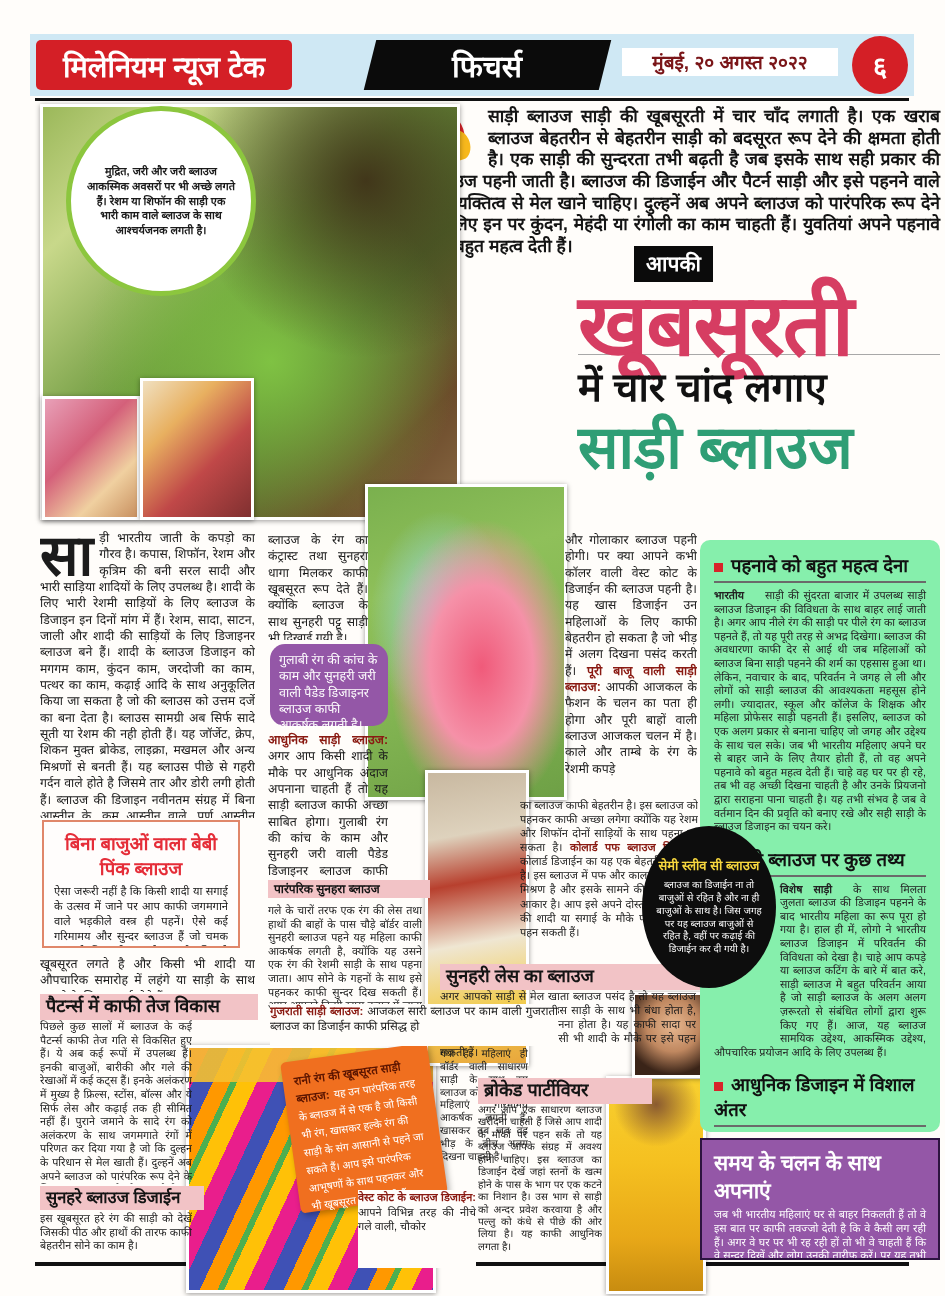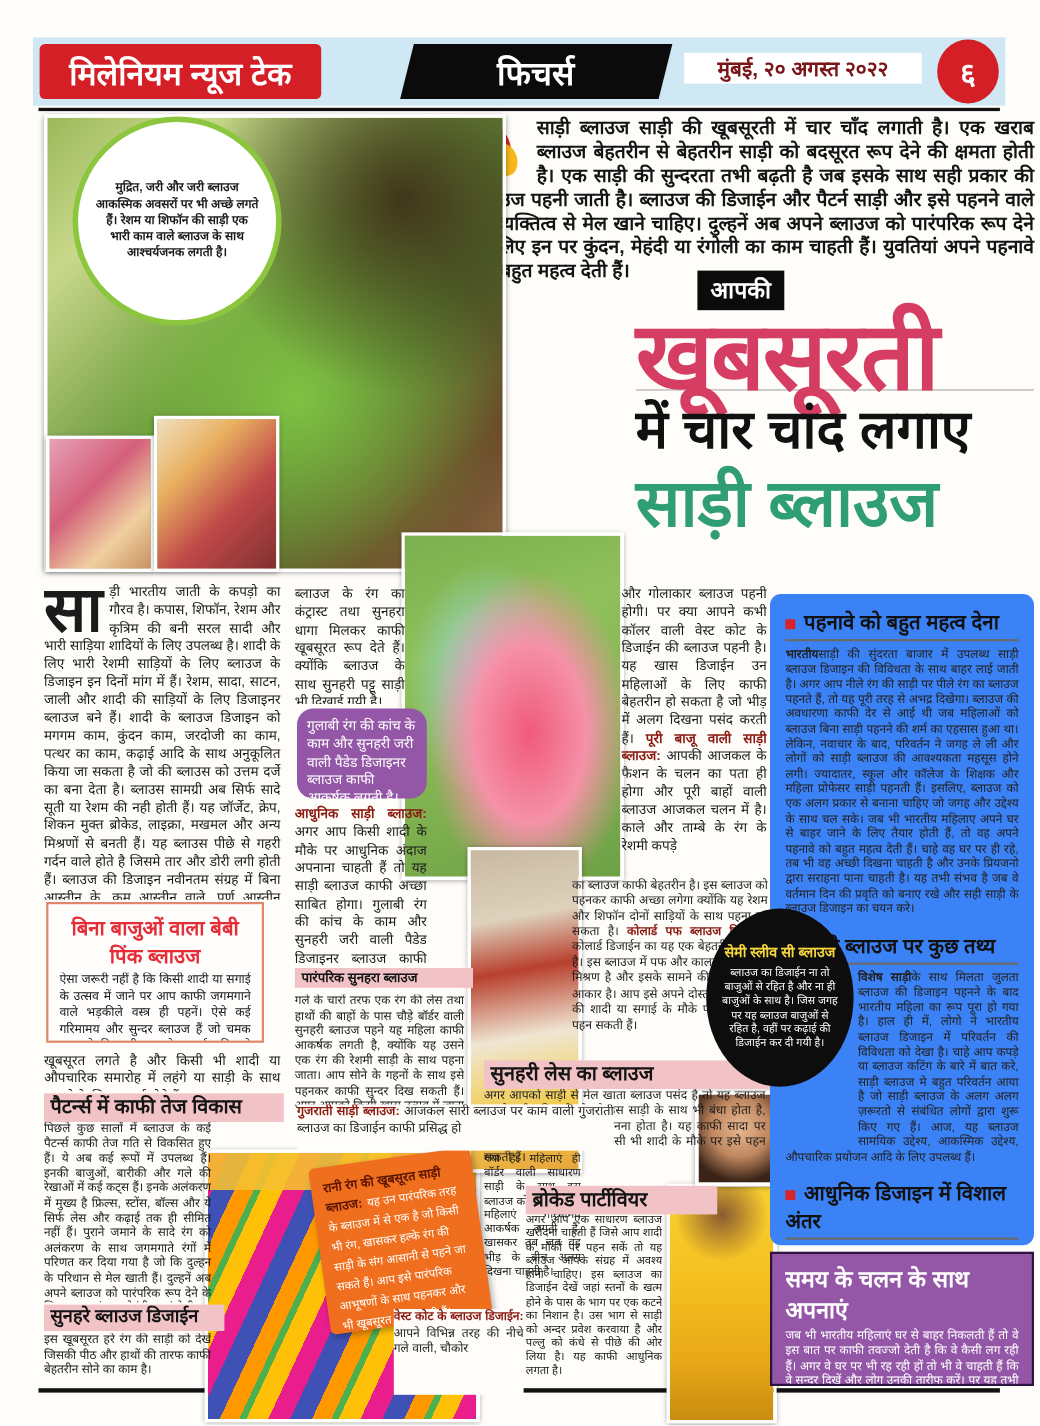--- a/index.html
+++ b/index.html
@@ -44,43 +44,43 @@
   .intro{font-size:17.5px;line-height:1.24;font-weight:600;text-align:justify;color:#141414;}
   .flame{float:left;width:46px;height:56px;position:relative;margin:4px 10px 2px 0;}
   .flame i{position:absolute;display:block;}
   .flame .f-red{width:32px;height:44px;background:#d8232a;border-radius:50% 50% 50% 6px;transform:rotate(-18deg);left:0;top:2px;}
   .flame .f-yel{width:22px;height:30px;background:#f7b81c;border-radius:50% 50% 50% 5px;transform:rotate(-18deg);left:16px;top:20px;}
   .dropcap{float:left;font-size:57px;line-height:46px;font-weight:bold;margin:2px 6px 0 0;}
   .kicker{display:inline-block;margin-left:56px;background:#0b0b0b;color:#fff;
           font-weight:bold;font-size:21px;padding:3px 12px 5px;}
   .hl1{font-weight:bold;font-size:86px;line-height:1.02;color:#d63d62;letter-spacing:-2px;}
   .hl-rule{border-top:1.5px solid #a8a8a8;margin:-16px 0 10px 0;}
-  .hl2{font-weight:bold;font-size:49px;line-height:1.1;color:#111;}
+  .hl2{font-weight:bold;font-size:40px;line-height:1.1;color:#111;}
   .hl3{font-weight:bold;font-size:60px;line-height:1.1;color:#2f9e75;margin-top:6px;}
   .greencircle{background:#fff;border:5px solid #8cc63e;border-radius:50%;z-index:3;
                display:flex;align-items:center;justify-content:center;text-align:center;
                font-size:11px;line-height:1.35;font-weight:600;padding:16px;box-sizing:border-box;}
   .pinkbox{background:#fffdfc;border:2.5px solid #e0876a;padding:8px 10px;box-sizing:border-box;z-index:2;}
   .pinkbox .pb-title{color:#e52d38;font-weight:bold;font-size:18.5px;margin-bottom:4px;text-align:center;}
   .h-strip{background:#f2c3c6;font-weight:bold;font-size:18px;line-height:1.2;padding:2px 6px;
            color:#141414;white-space:nowrap;overflow:hidden;z-index:2;}
   .runin{font-weight:bold;color:#8a1a12;}
   .purplebox{background:#9457a7;color:#fff;border-radius:15px;padding:8px 9px;box-sizing:border-box;
              font-size:12.5px;line-height:1.3;z-index:3;}
   .orangebox{background:#f06f1f;border-radius:5px;padding:10px 11px;box-sizing:border-box;
              transform:rotate(-8deg);z-index:4;box-shadow:2px 3px 6px rgba(0,0,0,.3);}
   .orangebox .ob-title{color:#5c1500;font-weight:bold;font-size:11.5px;line-height:1.3;}
   .orangebox .ob-text{color:#fff;font-size:10.5px;line-height:1.3;text-align:justify;}
-  .rail{background:#3b82f6;border-radius:10px;padding:12px 14px;box-sizing:border-box;z-index:2;overflow:hidden;}
+  .rail{background:#86efac;border-radius:10px;padding:12px 14px;box-sizing:border-box;z-index:2;overflow:hidden;}
   .rail-h{font-size:18.5px;font-weight:bold;color:#111;border-bottom:2px solid #6a6a6a;
           padding-bottom:4px;margin:12px 0 6px;}
   .rail-h:first-child{margin-top:0;}
   .bullet{display:inline-block;width:9px;height:9px;background:#d8232a;margin-right:8px;}
   .rail-b{font-size:10.8px;line-height:1.26;text-align:justify;color:#222;}
-  .lead-word{margin-right:0;}
+  .lead-word{margin-right:21px;}
   .circle-spacer{float:left;width:66px;height:152px;}
   .blackcircle{background:#0d0d0d;border-radius:50%;z-index:4;color:#fff;
                display:flex;flex-direction:column;align-items:center;justify-content:center;
                text-align:center;padding:12px 14px;box-sizing:border-box;}
   .bc-title{color:#f7d73e;font-weight:bold;font-size:13px;line-height:1.25;margin-bottom:5px;}
   .bc-text{font-size:9.8px;line-height:1.3;}
   .purplepanel{background:#9457a7;border:2.5px solid #2d1440;padding:8px 12px;box-sizing:border-box;z-index:2;overflow:hidden;}
   .pp-h{color:#fff;font-weight:bold;font-size:21px;margin-bottom:4px;}
   .pp-b{color:#fff;font-size:10.8px;line-height:1.28;text-align:justify;}
 </style>

